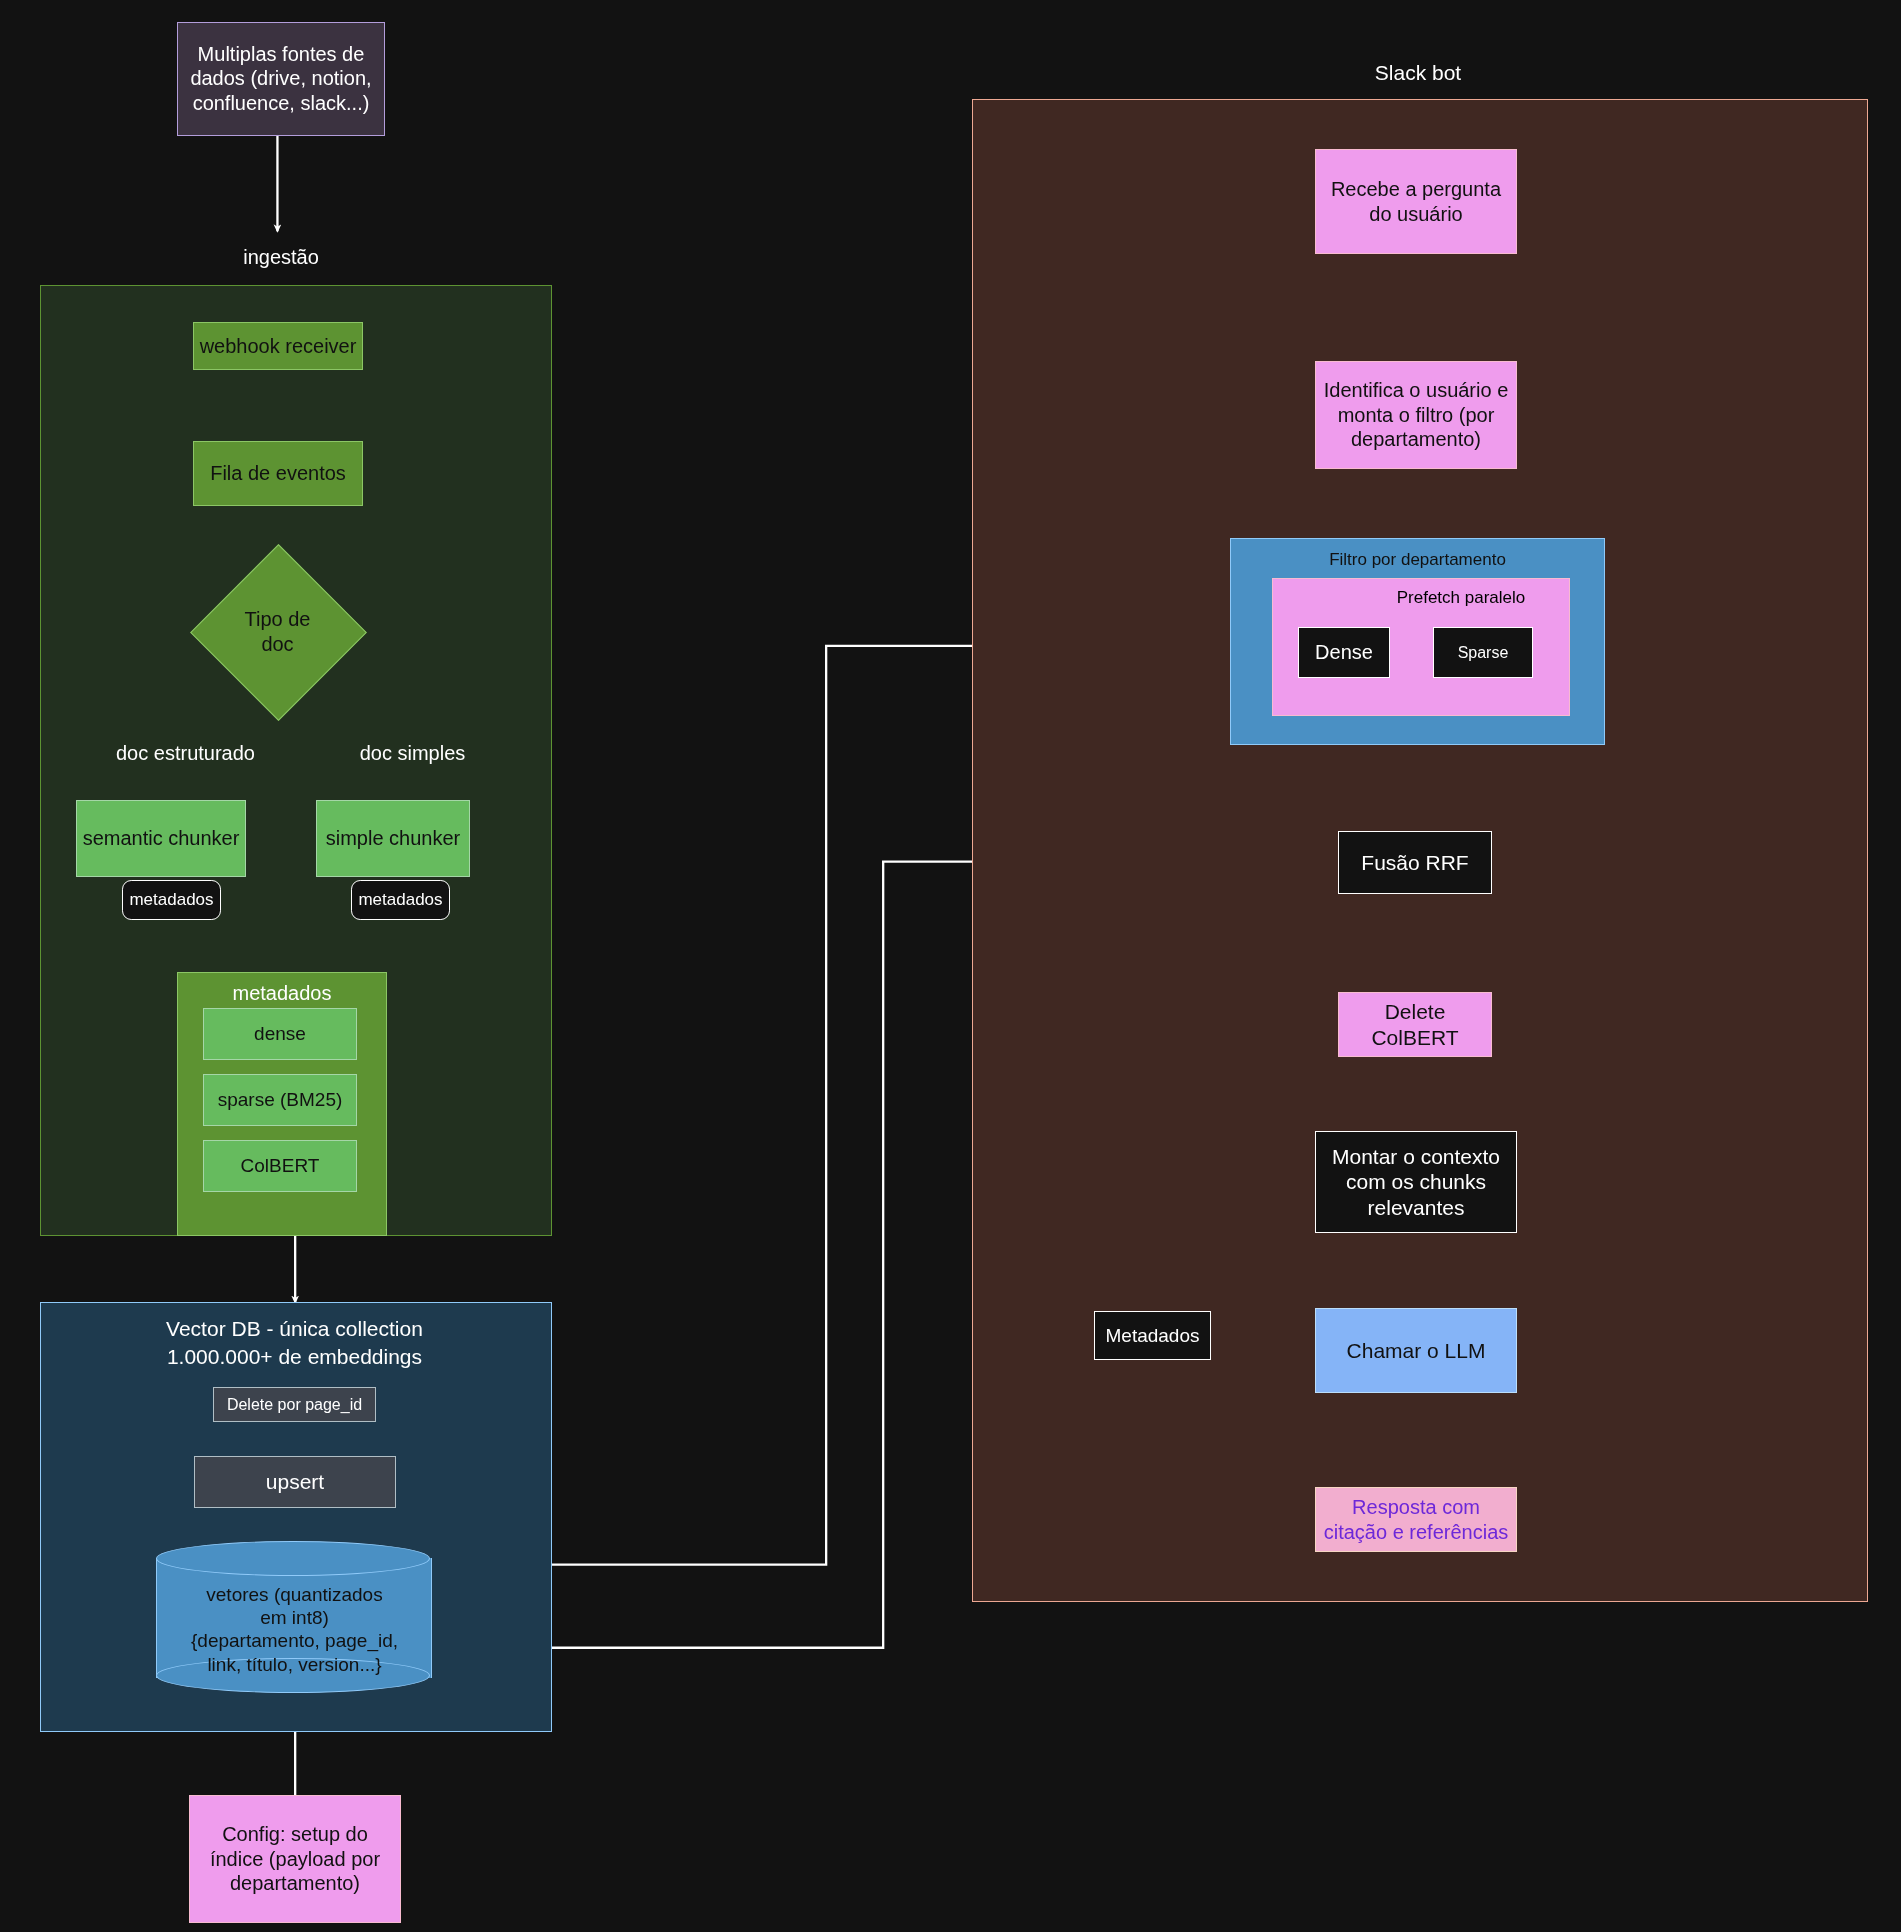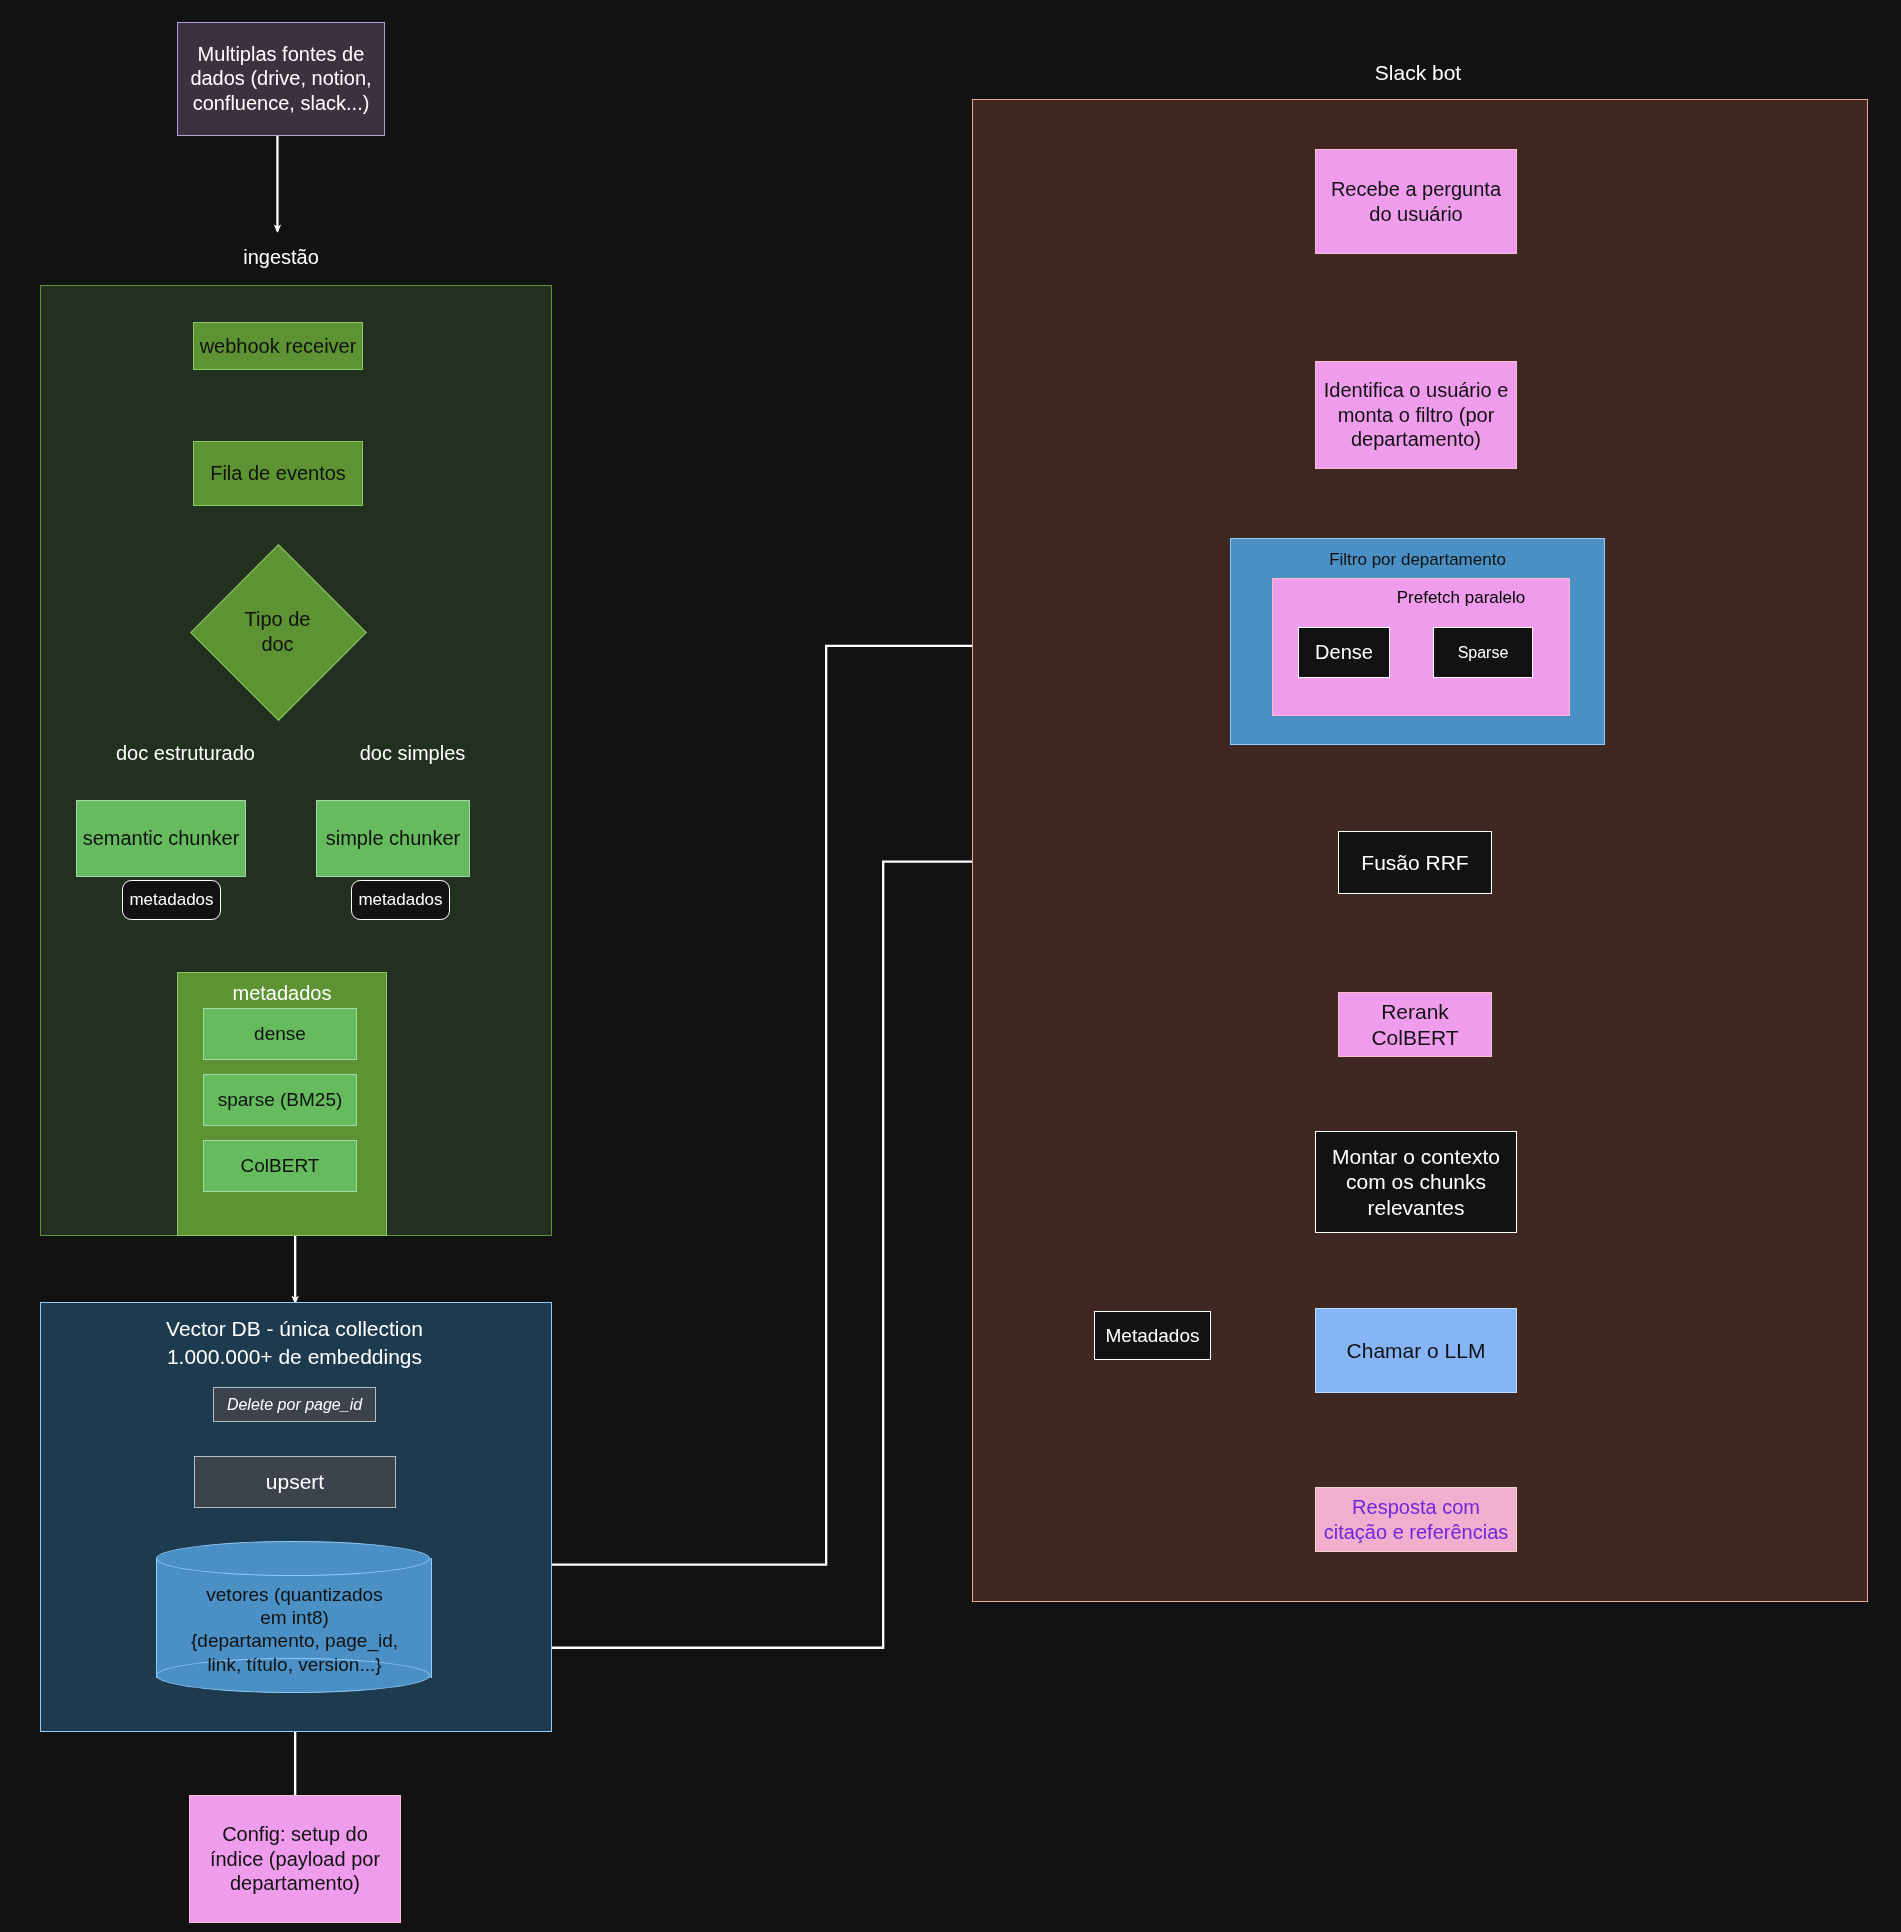--- a/index.html
+++ b/index.html
@@ -117,21 +117,21 @@
     <div class="grp-title" style="top:9.2px;font-size:20px;color:#ffffff;">metadados</div>
   </div>
   <div class="node green-light" style="left:203px;top:1008px;width:154px;height:52px;font-size:19px;">dense</div>
   <div class="node green-light" style="left:203px;top:1074px;width:154px;height:52px;font-size:19px;">sparse (BM25)</div>
   <div class="node green-light" style="left:203px;top:1140px;width:154px;height:52px;font-size:19px;">ColBERT</div>
 
   <div class="blue-grp" style="position:absolute;left:40px;top:1302px;width:510px;height:428px;"></div>
   <div class="lbl" style="left:71px;top:1316px;width:447px;font-size:21px;">Vector DB - única collection</div>
   <div class="lbl" style="left:71px;top:1344px;width:447px;font-size:21px;">1.000.000+ de embeddings</div>
 
-  <div class="node dark-box" style="left:213px;top:1387px;width:163px;height:35px;font-size:16px;font-style:italic;">Delete por page_id</div>
+  <div class="node dark-box" style="left:213px;top:1387px;width:163px;height:35px;font-size:16px;">Delete por page_id</div>
   <div class="node dark-box" style="left:194px;top:1456px;width:202px;height:52px;font-size:21px;">upsert</div>
 
   <div style="position:absolute;left:156px;top:1541px;width:277px;height:154px;">
     <div style="position:absolute;left:0;top:17px;width:274px;height:120px;background:#4a90c4;border-left:1.5px solid #90caf9;border-right:1.5px solid #90caf9;"></div>
     <div style="position:absolute;left:0;top:0;width:274px;height:35px;background:#4a90c4;border:1.5px solid #90caf9;border-radius:50%;box-sizing:border-box;"></div>
     <div style="position:absolute;left:0;top:117px;width:274px;height:35px;background:#4a90c4;border:1.5px solid #90caf9;border-radius:50%;box-sizing:border-box;"></div>
     <div style="position:absolute;left:0;top:42px;width:277px;text-align:center;font-size:19px;color:#111111;line-height:1.22;">
       <div>vetores (quantizados</div>
       <div>em int8)</div>
       <div>{departamento, page_id,</div>
@@ -152,21 +152,21 @@
     <div class="grp-title" style="top:10.8px;font-size:17px;color:#111111;">Filtro por departamento</div>
   </div>
   <div class="pink-box" style="position:absolute;left:1272px;top:578px;width:296px;height:136px;">
     <div class="grp-title" style="top:9.2px;font-size:17px;color:#000000;padding-left:40px;">Prefetch paralelo</div>
   </div>
   <div class="node black-box" style="left:1298px;top:627px;width:92px;height:51px;font-size:20px;">Dense</div>
   <div class="node black-box" style="left:1433px;top:627px;width:100px;height:51px;font-size:16px;">Sparse</div>
 
   <div class="node black-box" style="left:1338px;top:831px;width:154px;height:63px;font-size:21px;">Fusão RRF</div>
 
-  <div class="node pink-box" style="left:1338px;top:992px;width:154px;height:65px;font-size:21px;">Rerank ColBERT</div>
+  <div class="node pink-box" style="left:1338px;top:992px;width:154px;height:65px;font-size:21px;">Delete ColBERT</div>
 
   <div class="node black-box" style="left:1315px;top:1131px;width:202px;height:102px;font-size:21px;padding:0 7.7px;">Montar o contexto com os chunks relevantes</div>
 
   <div class="node black-box" style="left:1094px;top:1311px;width:117px;height:49px;font-size:19px;">Metadados</div>
 
   <div class="node blue-box" style="left:1315px;top:1308px;width:202px;height:85px;font-size:21px;">Chamar o LLM</div>
 
   <div class="node pink-light" style="left:1315px;top:1487px;width:202px;height:65px;font-size:20px;padding:0 6.2px;">Resposta com citação e referências</div>
 
 </div>

